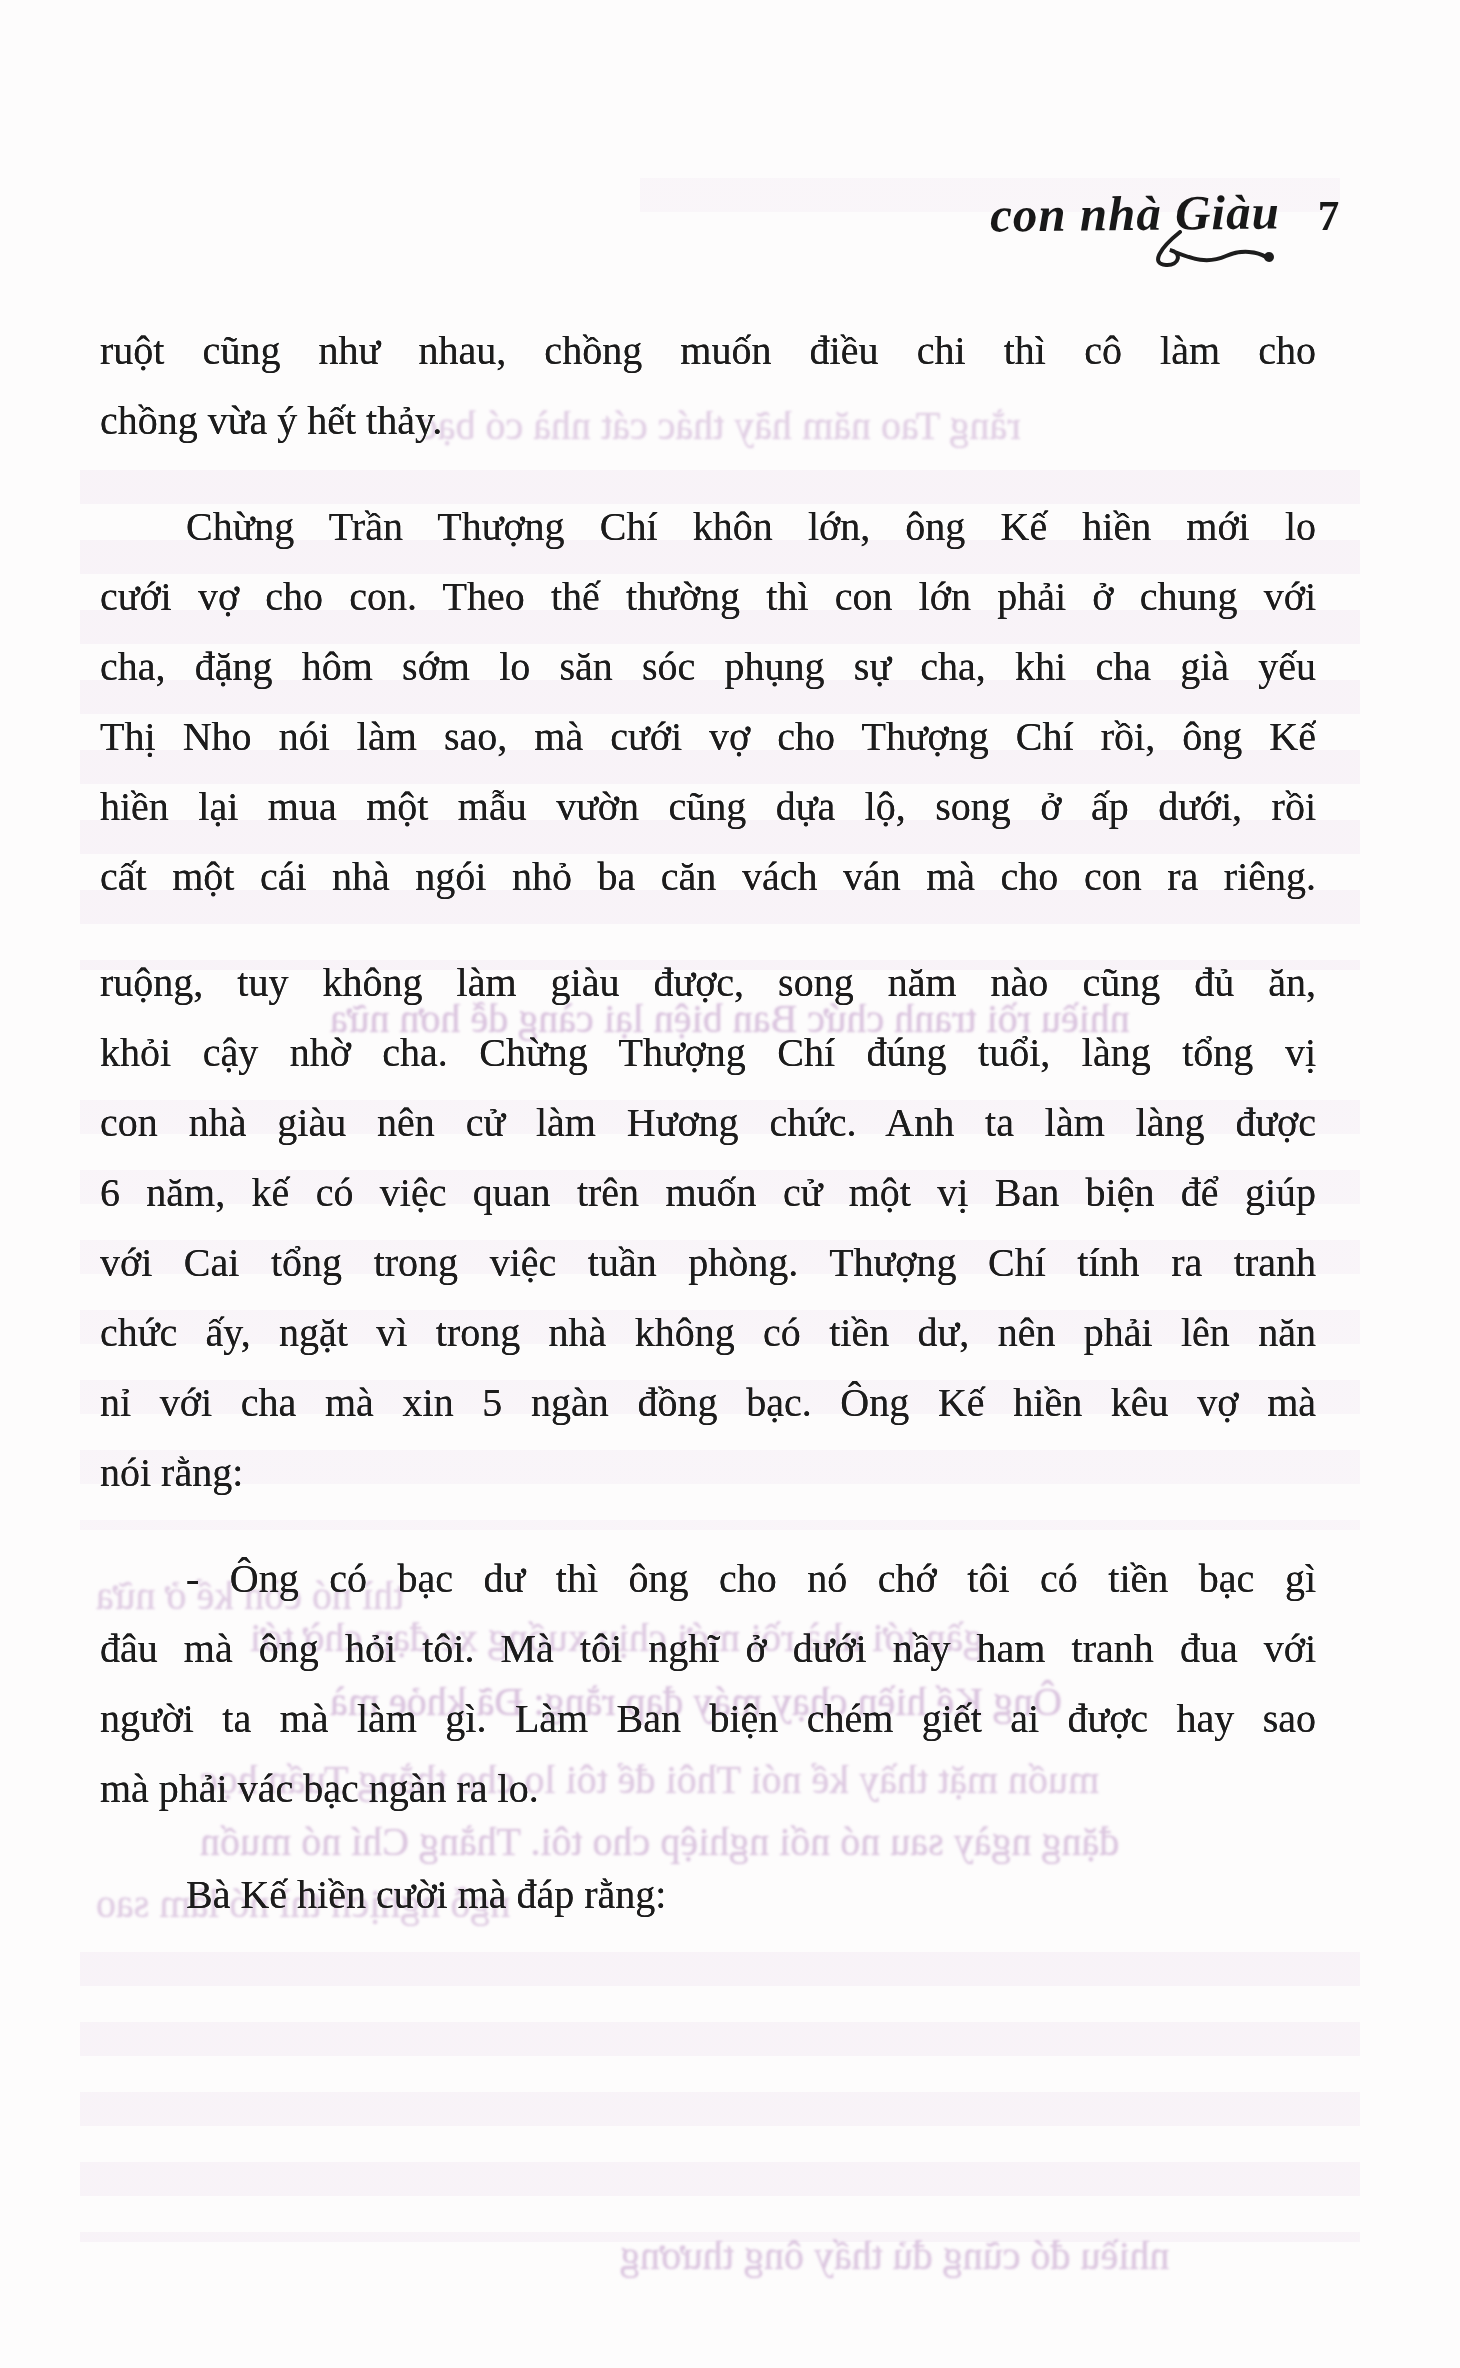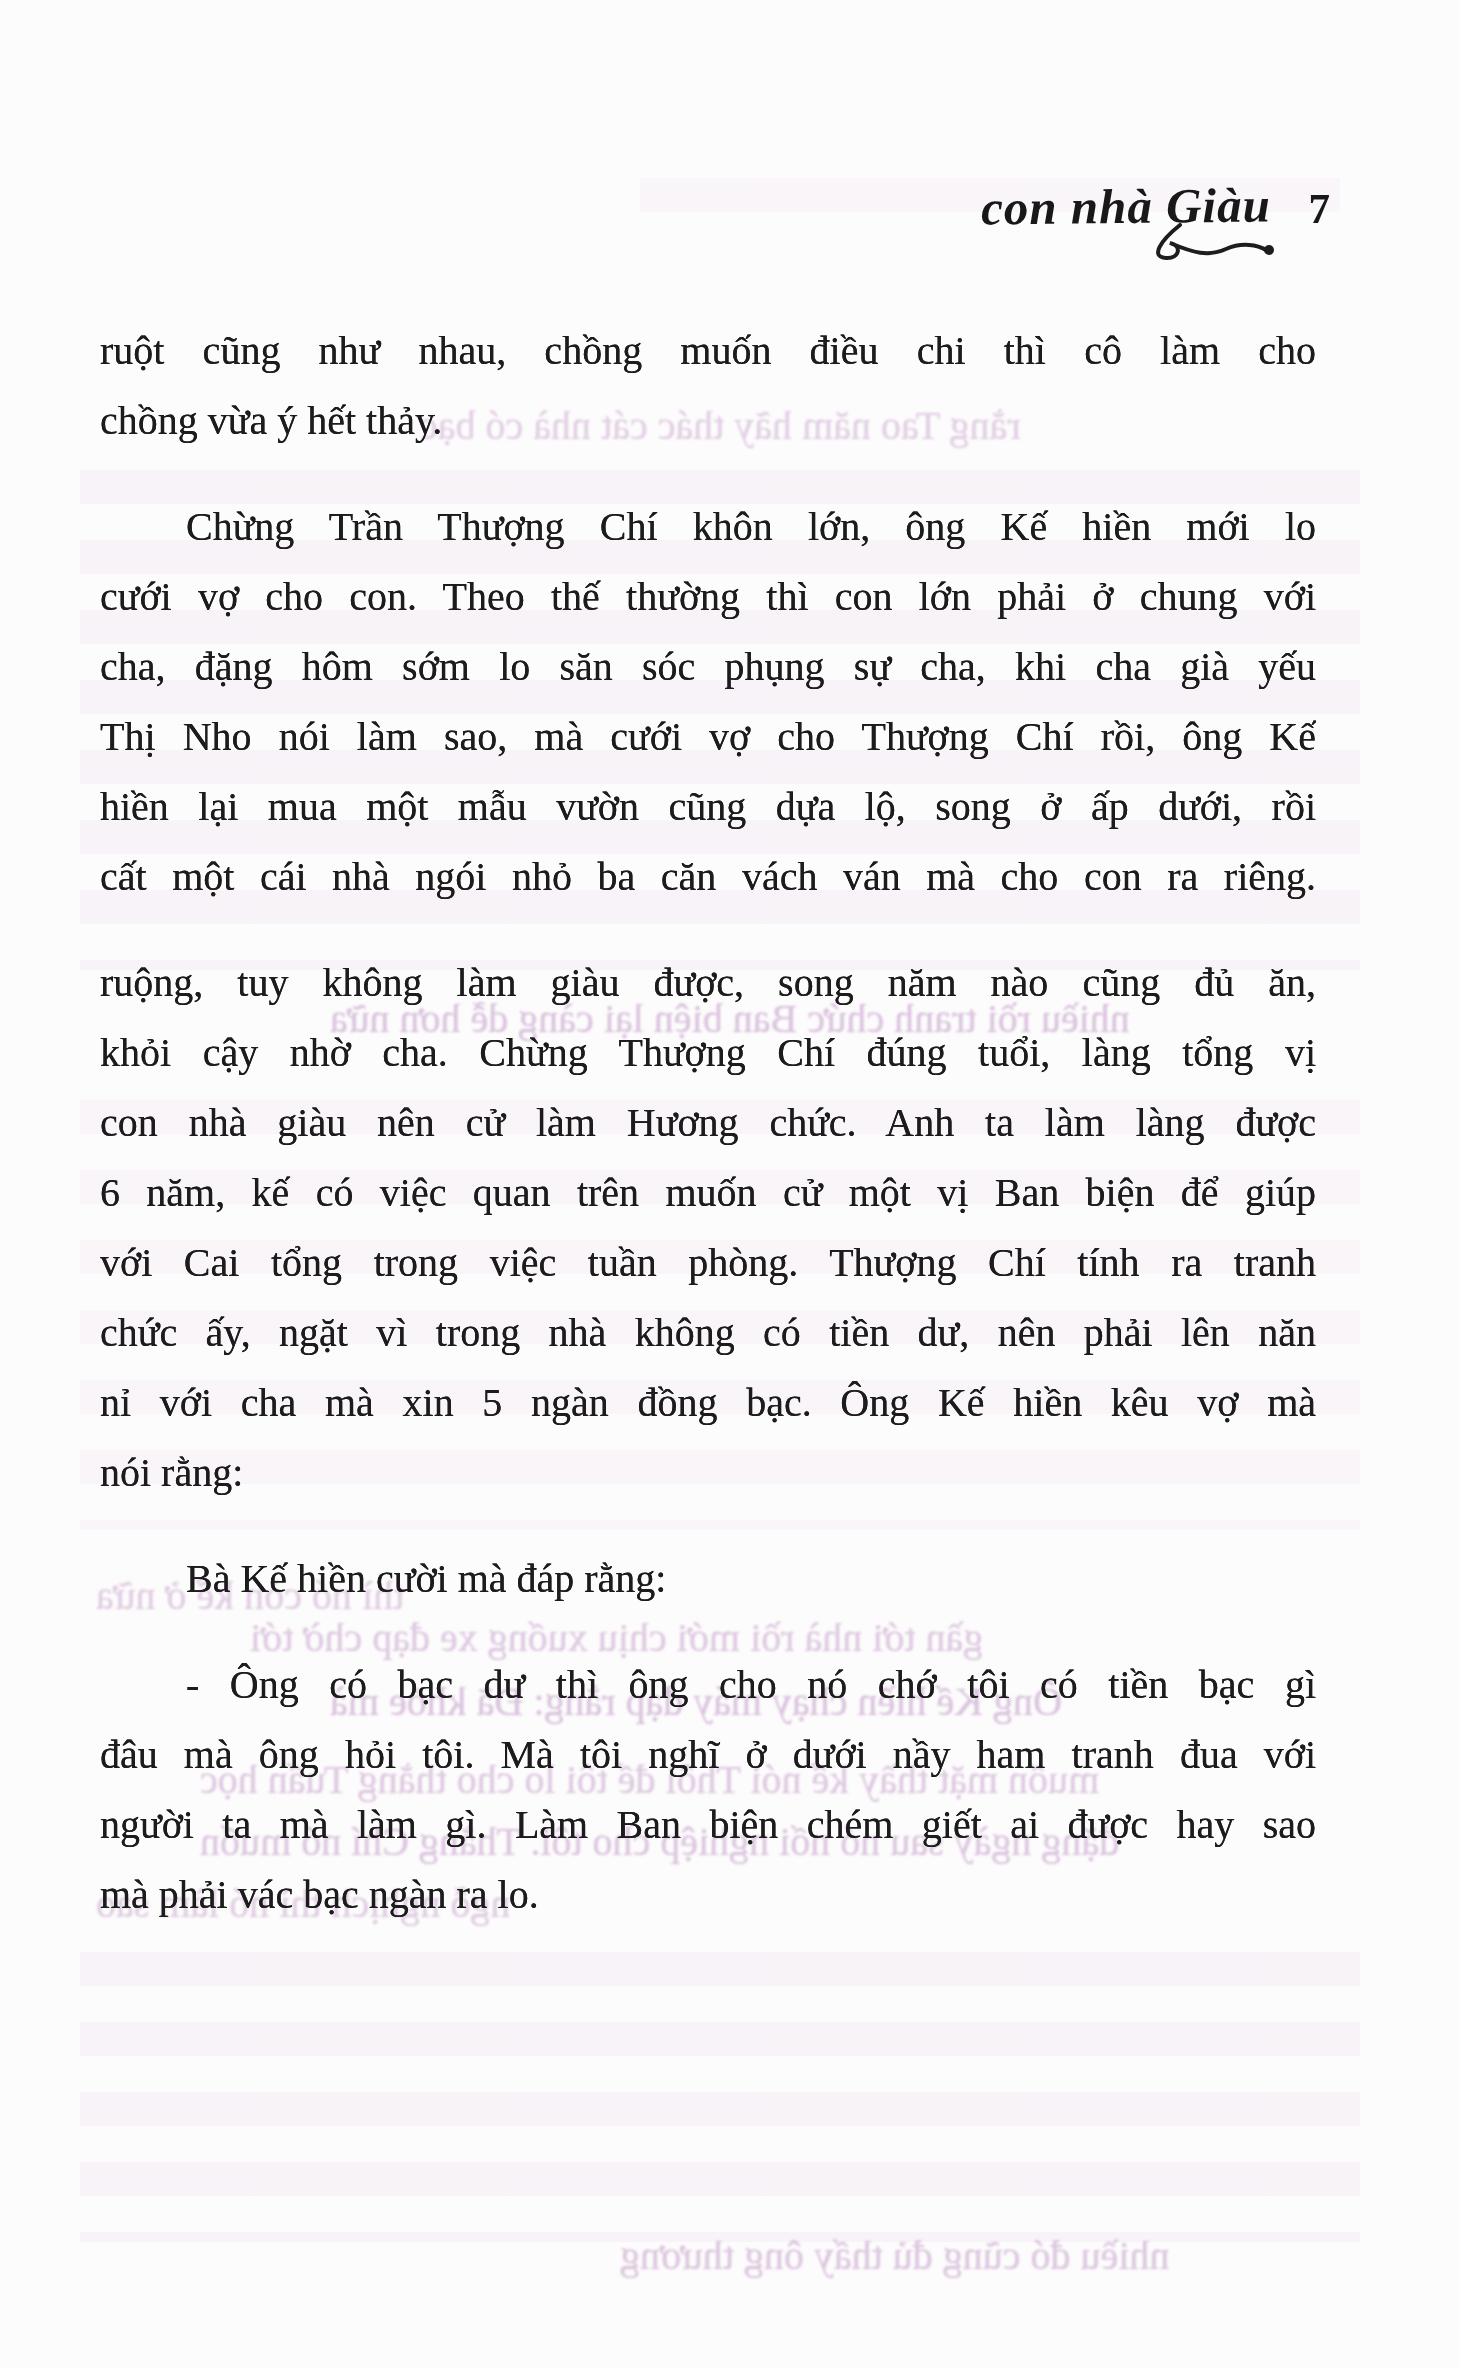--- a/index.html
+++ b/index.html
@@ -8,22 +8,22 @@
     width:1460px; height:2368px;
     margin:0 auto;
     background:#fdfcfc;
     overflow:hidden;
     font-family:"Liberation Serif","DejaVu Serif",serif;
     color:#1c1c1c;
   }
 
   
   .running-header {
-    position:absolute; top:161px; left:990px; width:340px; height:90px;
-    display:flex; align-items:center; white-space:nowrap;justify-content:flex-end;
+    position:absolute; top:168px; left:990px; width:340px; height:90px;
+    display:flex; align-items:center; white-space:nowrap;
   }
   .book-title {
     font-style:italic; font-size:49px; font-weight:bold;
     letter-spacing:1px; color:#181818;
     transform:rotate(-0.6deg);
   }
   .hdr-sep {
     display:inline-block; width:15px; height:15px; border-radius:50%;
     background:#181818; margin:14px 16px 0 22px;
   }
@@ -114,23 +114,23 @@
         <div class="line j">ruộng, tuy không làm giàu được, song năm nào cũng đủ ăn,</div>
         <div class="line j">khỏi cậy nhờ cha. Chừng Thượng Chí đúng tuổi, làng tổng vị</div>
         <div class="line j">con nhà giàu nên cử làm Hương chức. Anh ta làm làng được</div>
         <div class="line j">6 năm, kế có việc quan trên muốn cử một vị Ban biện để giúp</div>
         <div class="line j">với Cai tổng trong việc tuần phòng. Thượng Chí tính ra tranh</div>
         <div class="line j">chức ấy, ngặt vì trong nhà không có tiền dư, nên phải lên năn</div>
         <div class="line j">nỉ với cha mà xin 5 ngàn đồng bạc. Ông Kế hiền kêu vợ mà</div>
         <div class="line">nói rằng:</div>
       </div>
       <div class="para">
-        <div class="line ind">Bà Kế hiền cười mà đáp rằng:</div>
-      </div>
-      <div class="para">
         <div class="line j ind">- Ông có bạc dư thì ông cho nó chớ tôi có tiền bạc gì</div>
         <div class="line j">đâu mà ông hỏi tôi. Mà tôi nghĩ ở dưới nầy ham tranh đua với</div>
         <div class="line j">người ta mà làm gì. Làm Ban biện chém giết ai được hay sao</div>
         <div class="line">mà phải vác bạc ngàn ra lo.</div>
+      </div>
+      <div class="para">
+        <div class="line ind">Bà Kế hiền cười mà đáp rằng:</div>
       </div>
     </div>
 
 </div>
 
 </body></html>

